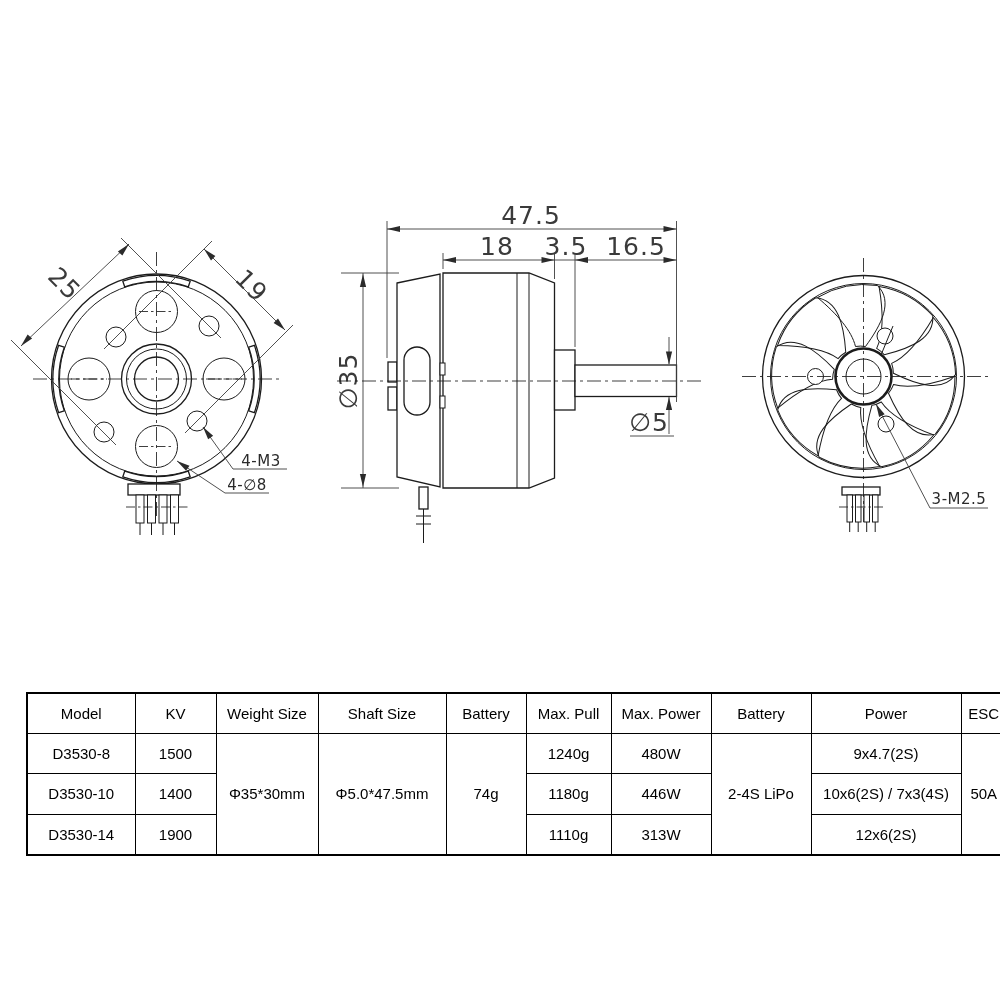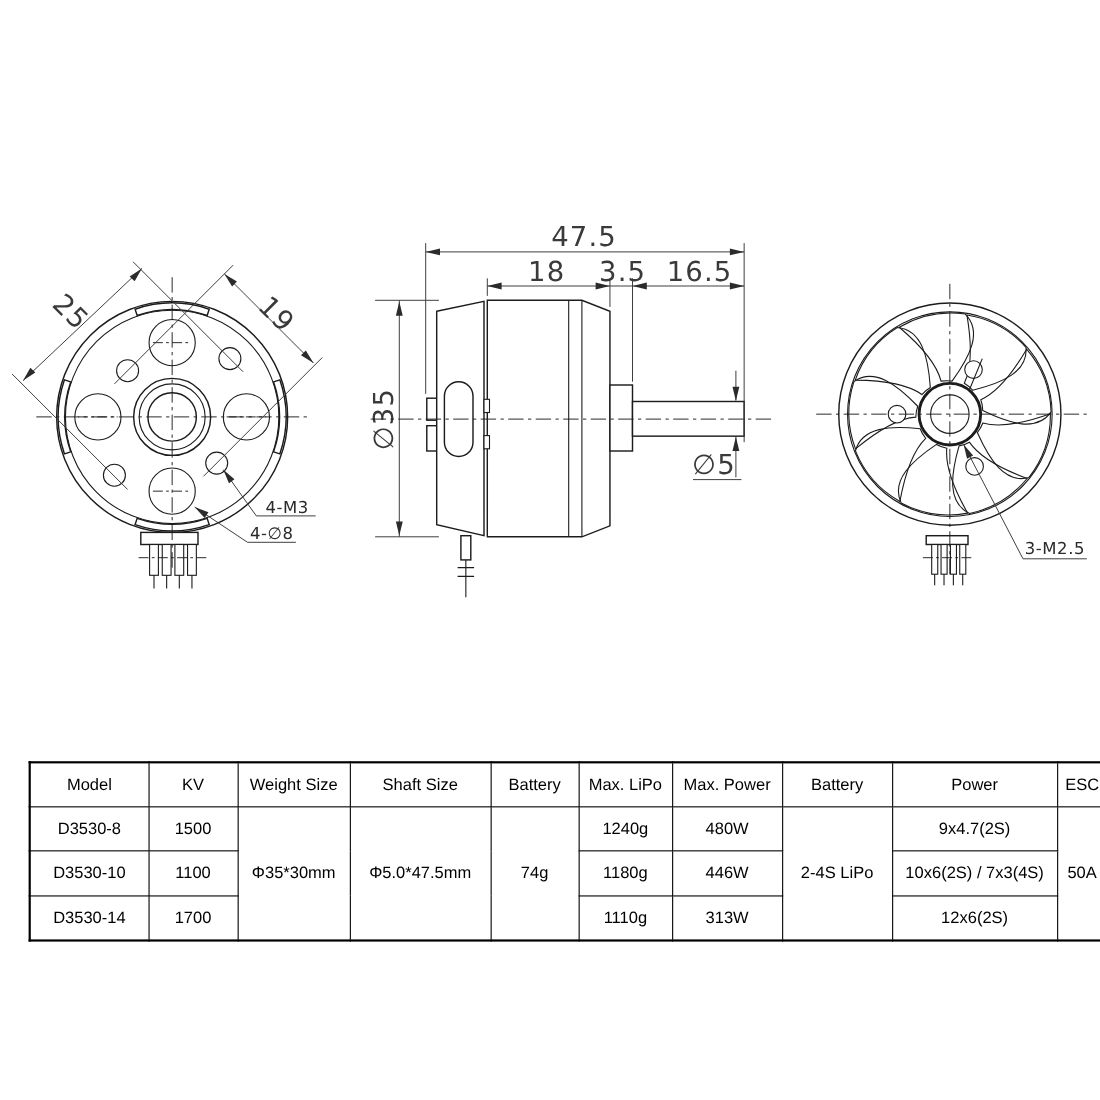--- a/index.html
+++ b/index.html
@@ -218,21 +218,21 @@
         <col style="width:150px">
     <col style="width:46px">
   </colgroup>
   <thead>
     <tr>
       <th>Model</th>
       <th>KV</th>
       <th>Weight Size</th>
       <th>Shaft Size</th>
       <th>Battery</th>
-      <th>Max. LiPo</th>
+      <th>Max. Pull</th>
       <th>Max. Power</th>
       <th>Battery</th>
       <th>Power</th>
       <th>ESC</th>
     </tr>
   </thead>
   <tbody>
     <tr>
       <td>D3530-8</td>
       <td>1500</td>
@@ -240,28 +240,28 @@
       <td rowspan="3">Φ5.0*47.5mm</td>
       <td rowspan="3">74g</td>
       <td>1240g</td>
       <td>480W</td>
       <td rowspan="3">2-4S LiPo</td>
       <td>9x4.7(2S)</td>
       <td rowspan="3">50A</td>
     </tr>
     <tr>
       <td>D3530-10</td>
-      <td>1100</td>
+      <td>1400</td>
       <td>1180g</td>
       <td>446W</td>
       <td>10x6(2S) / 7x3(4S)</td>
     </tr>
     <tr>
       <td>D3530-14</td>
-      <td>1700</td>
+      <td>1900</td>
       <td>1110g</td>
       <td>313W</td>
       <td>12x6(2S)</td>
     </tr>
   </tbody>
 </table>
 
 </div>
 
 </body></html>

